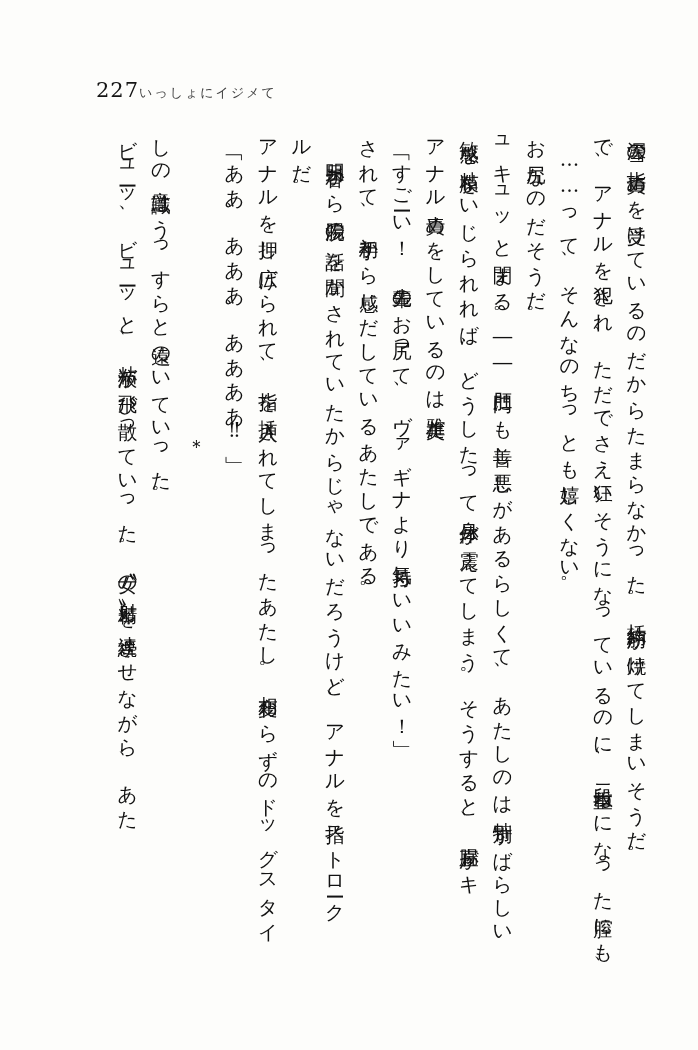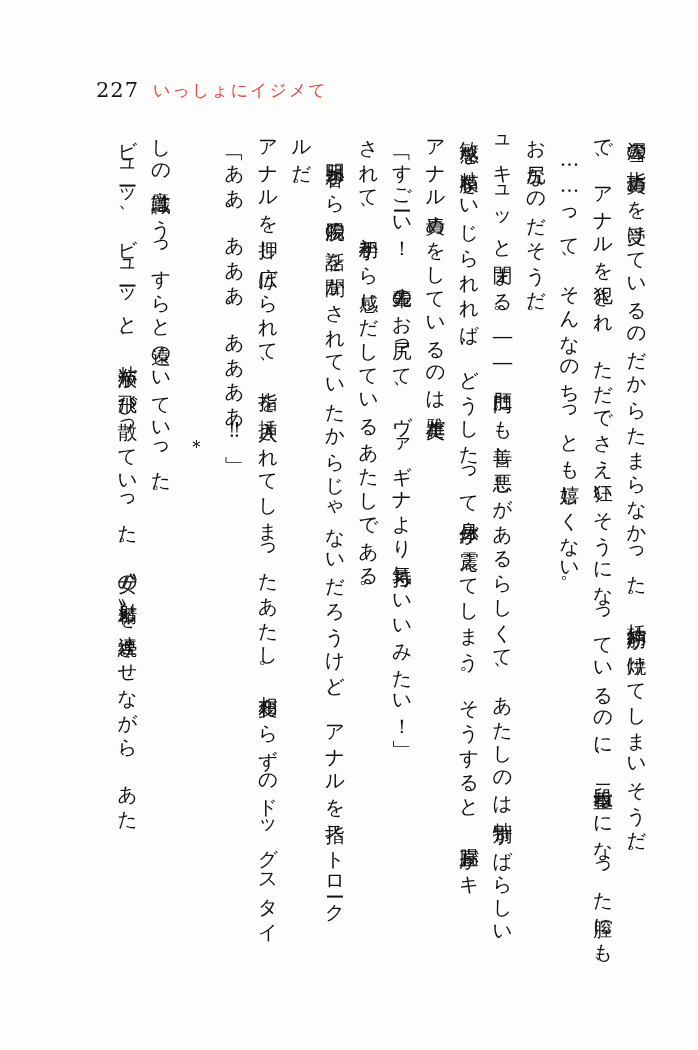--- a/index.html
+++ b/index.html
@@ -20,34 +20,34 @@
     height: 1050px;
     background: #fdfdfb;
     box-sizing: border-box;
   }
   
   .running-head {
     position: absolute;
     top: 78px;
     left: 96px;
     display: flex;
-    align-items: center;
-    gap: 14px;
+    align-items: flex-start;
     white-space: nowrap;
   }
   .page-number {
     font-size: 21px;
     letter-spacing: 1px;
     color: #141414;
     font-family: "DejaVu Serif", "Liberation Serif", serif;
   }
   .chapter-title {
-    font-size: 17px;
+    font-size: 13px;
     letter-spacing: 2px;
-    color: #ef4444;
+    color: #404040;
+    margin-top: 6px;
   }
   
   .body-text {
     position: absolute;
     top: 126px;
     right: 52px;
     height: 878px;
     display: flex;
     flex-direction: row;
     align-items: flex-start;

